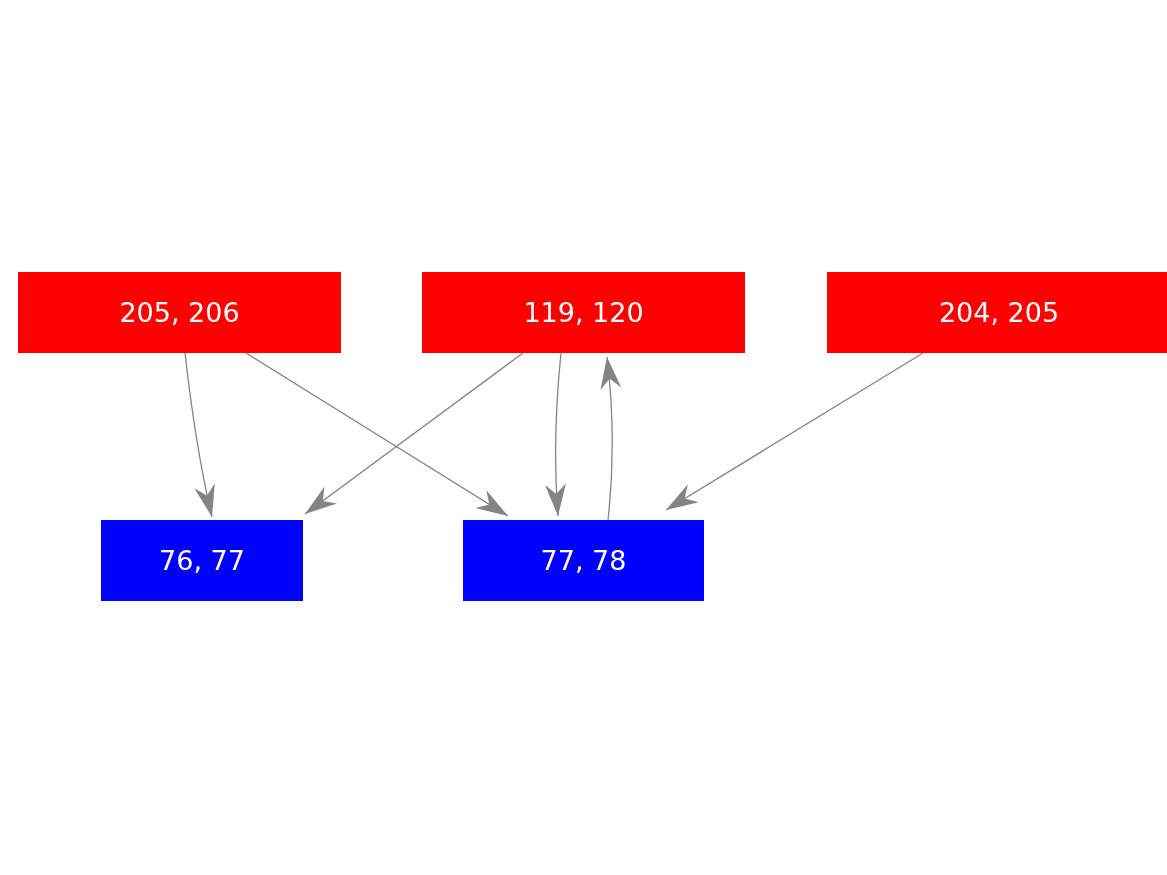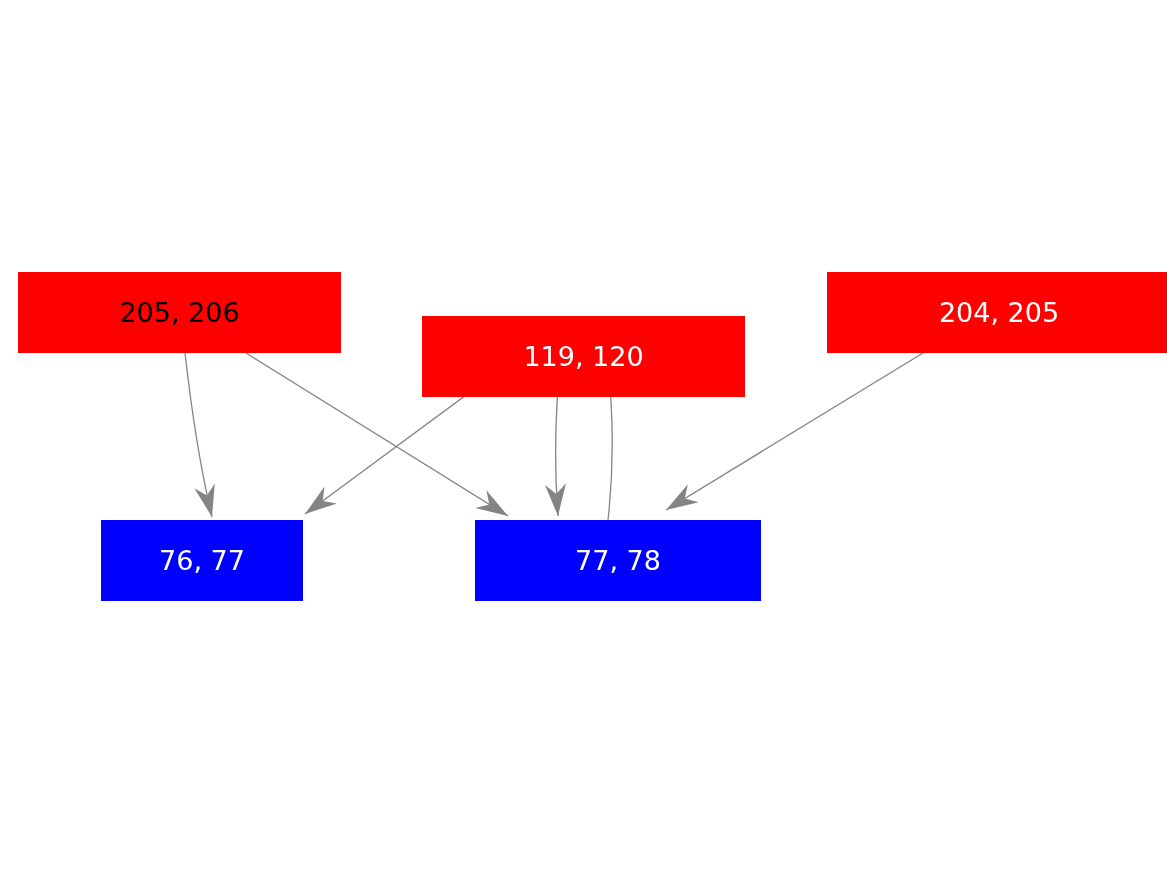--- a/index.html
+++ b/index.html
@@ -51,28 +51,28 @@
         <path class="edge" d="M185,353 Q196,450 212,517" stroke="#848484" marker-end="url(#arrowhead)"></path>
         <path class="edge" d="M246,353 L508,516" stroke="#848484" marker-end="url(#arrowhead)"></path>
         <path class="edge" d="M523,353 L305,514" stroke="#848484" marker-end="url(#arrowhead)"></path>
         <path class="edge" d="M561,353 Q552,440 558,516" stroke="#848484" marker-end="url(#arrowhead)"></path>
         <path class="edge" d="M608,520 Q617,440 607,357" stroke="#848484" marker-end="url(#arrowhead)"></path>
         <path class="edge" d="M923,353 L666,510" stroke="#848484" marker-end="url(#arrowhead)"></path>
       </g>
   </svg>
   <div id="node-layer">
       <div class="node" style="left: 18px; top: 272px; width: 323px; height: 81px; background: rgb(255, 0, 0);">
-        <span style="color: #000000;">205, 206</span>
+        <span style="color: #ffffff;">205, 206</span>
       </div>
-      <div class="node" style="left: 422px; top: 272px; width: 323px; height: 81px; background: rgb(255, 0, 0); margin-top: 44px;">
+      <div class="node" style="left: 422px; top: 272px; width: 323px; height: 81px; background: rgb(255, 0, 0);">
         <span style="color: rgb(255, 255, 255);">119, 120</span>
       </div>
       <div class="node" style="left: 827px; top: 272px; width: 344px; height: 81px; background: rgb(255, 0, 0);">
         <span style="color: rgb(255, 255, 255);">204, 205</span>
       </div>
       <div class="node" style="left: 101px; top: 520px; width: 202px; height: 81px; background: rgb(0, 0, 255);">
         <span style="color: rgb(255, 255, 255);">76, 77</span>
       </div>
-      <div class="node" style="left: 463px; top: 520px; width: 286px; height: 81px; background: rgb(0, 0, 255); margin-left: 12px;">
+      <div class="node" style="left: 463px; top: 520px; width: 241px; height: 81px; background: rgb(0, 0, 255);">
         <span style="color: rgb(255, 255, 255);">77, 78</span>
       </div>
     </div>
 </div>
 
 </body></html>

